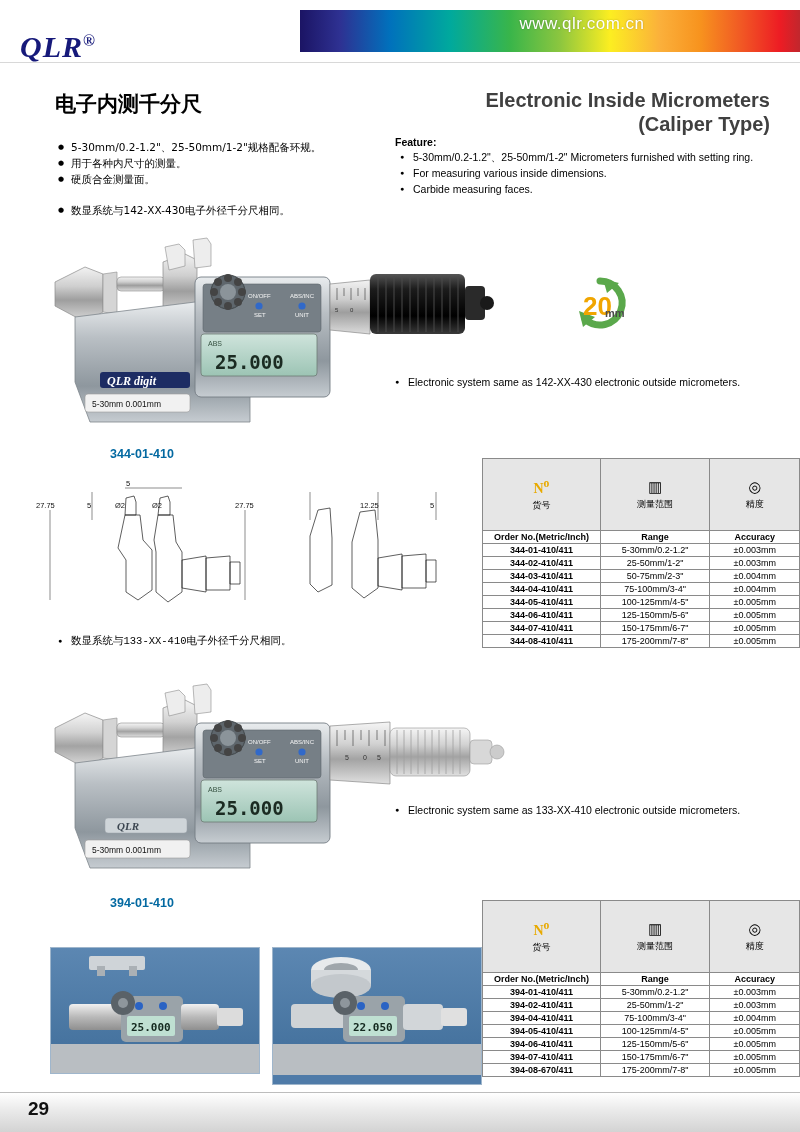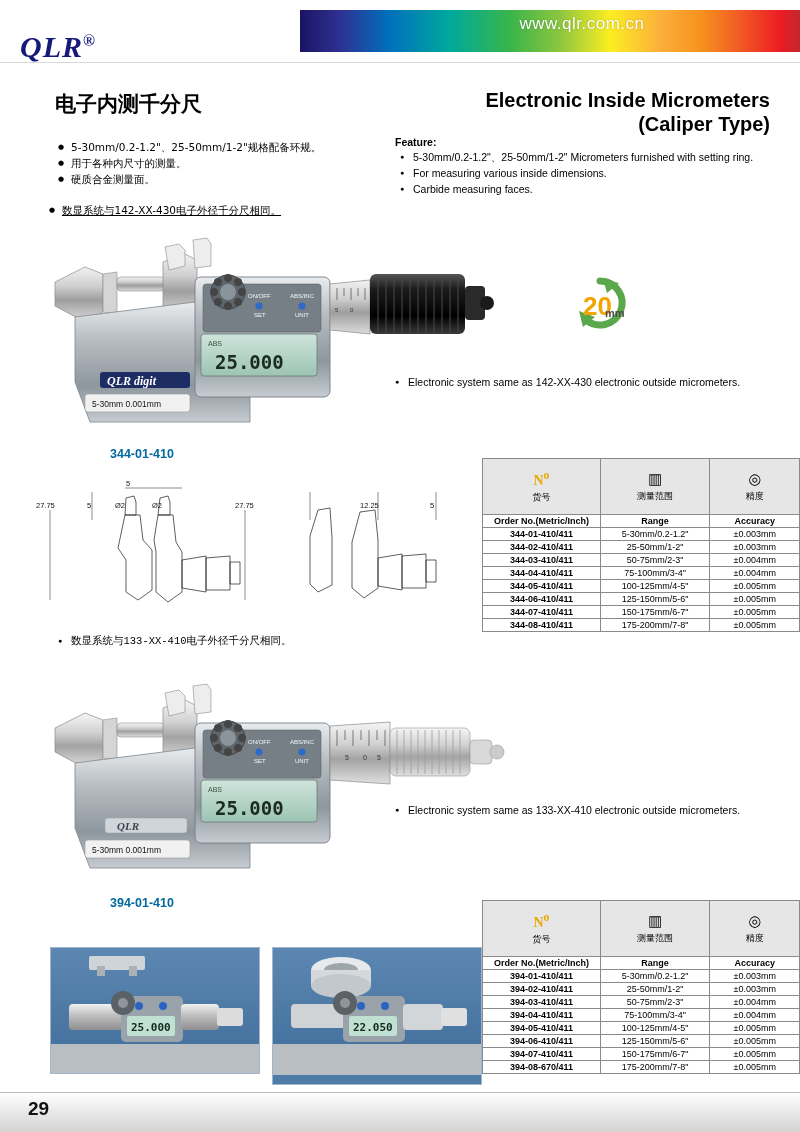--- a/index.html
+++ b/index.html
@@ -48,21 +48,21 @@
   }
 
   
   .cn-title {
     position:absolute; left:55px; top:90px;
     font-size:21px; font-weight:bold; color:#000;
     font-family:"DejaVu Sans", sans-serif;
   }
   .en-title {
     position:absolute; left:395px; top:88px; width:375px;
-    text-align:right; font-size:20px; font-weight:bold; color:#000000;
+    text-align:right; font-size:20px; font-weight:bold; color:#404040;
     line-height:24px; font-family:"Liberation Sans", sans-serif;
   }
 
   
   ul.bl { list-style:none; margin:0; padding:0; }
   ul.bl li {
     position:relative; padding-left:13px; margin-bottom:2px;
     font-size:10.5px; color:#000; line-height:14px;
   }
   ul.bl li:before {
@@ -73,22 +73,22 @@
     font-family:"DejaVu Sans", sans-serif;
   }
   .feature-label {
     position:absolute; left:395px; top:136px;
     font-size:10.5px; font-weight:bold; color:#000;
   }
   .en-list {
     position:absolute; left:400px; top:150px; width:360px;
   }
   .note1 {
-    position:absolute; left:49px; top:203px; width:340px;
-    font-size:10.5px; font-family:"DejaVu Sans", sans-serif;text-decoration:underline;
+    position:absolute; left:58px; top:203px; width:340px;
+    font-size:10.5px; font-family:"DejaVu Sans", sans-serif;
   }
   .note2 {
     position:absolute; left:58px; top:634px; width:340px;
     font-size:10.5px; font-family:Liberation Mono, monospace;
   }
   .en-note1 {
     position:absolute; left:395px; top:375px; width:380px; font-size:10px;
   }
   .en-note2 {
     position:absolute; left:395px; top:803px; width:390px; font-size:10px;
@@ -109,21 +109,21 @@
   
   .tbl {
     position:absolute; border-collapse:collapse; font-size:9px;
     background:#fff;
   }
   .tbl th, .tbl td {
     border:1px solid #8a8a8a; padding:1px 3px; text-align:center;
     font-size:9px; height:13px; white-space:nowrap;
   }
   .tbl .iconrow td {
-    background:#e6e6e6; height:36px; padding:10px; border-bottom:1px solid #8a8a8a;
+    background:#e6e6e6; height:36px; padding:18px; border-bottom:1px solid #8a8a8a;
   }
   .tbl .hdr th { background:#ffffff; font-weight:bold; font-size:9px; }
   .tbl td.col1 { width:118px; font-weight:bold; }
   .tbl td.col2 { width:110px; }
   .tbl td.col3 { width:90px; }
   .ico-cn { display:block; font-size:9px; margin-top:2px; font-family:"DejaVu Sans",sans-serif; }
   .ico-sym { display:block; height:19px; line-height:19px; font-size:15px; }
   .no-badge {
     display:inline-block; color:#e8aa00; font-weight:bold; font-size:14px;
     font-family:"Liberation Serif", serif;
@@ -517,25 +517,20 @@
       </tr>
       <tr>
           <td class="col1">394-01-410/411</td>
           <td class="col2">5-30mm/0.2-1.2"</td>
           <td class="col3">±0.003mm</td>
         </tr>
       <tr>
           <td class="col1">394-02-410/411</td>
           <td class="col2">25-50mm/1-2"</td>
           <td class="col3">±0.003mm</td>
-        </tr>
-      <tr>
-          <td class="col1">394-03-410/411</td>
-          <td class="col2">50-75mm/2-3"</td>
-          <td class="col3">±0.004mm</td>
         </tr>
       <tr>
           <td class="col1">394-04-410/411</td>
           <td class="col2">75-100mm/3-4"</td>
           <td class="col3">±0.004mm</td>
         </tr>
       <tr>
           <td class="col1">394-05-410/411</td>
           <td class="col2">100-125mm/4-5"</td>
           <td class="col3">±0.005mm</td>

